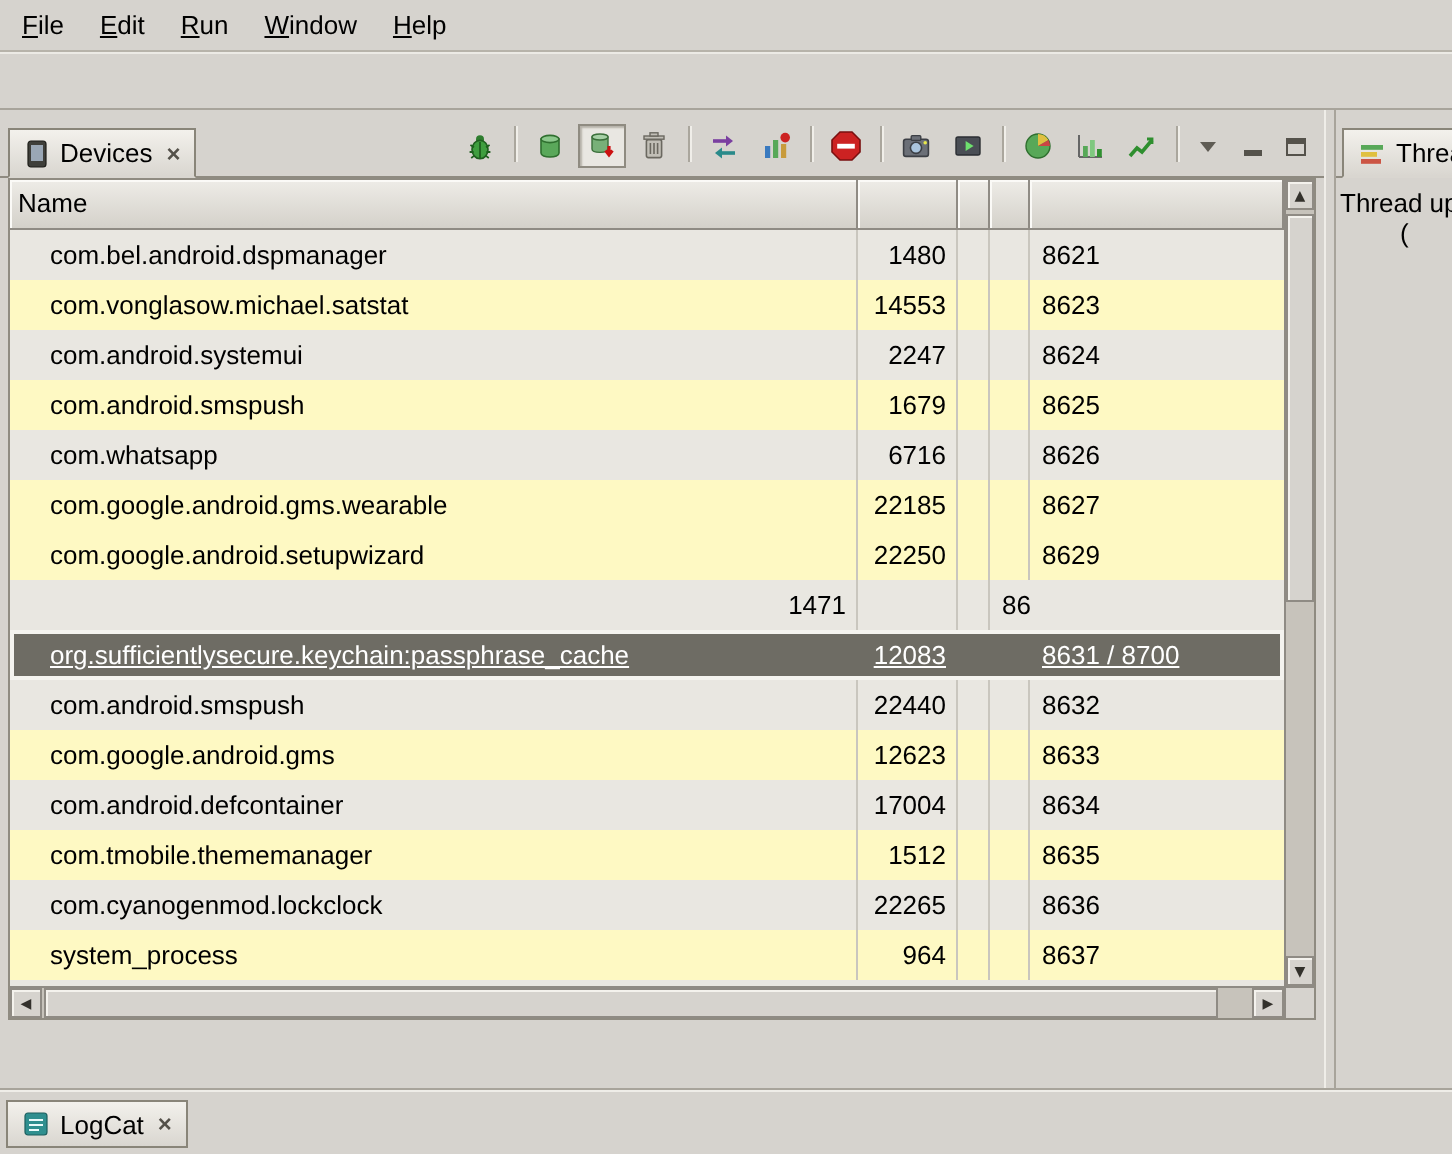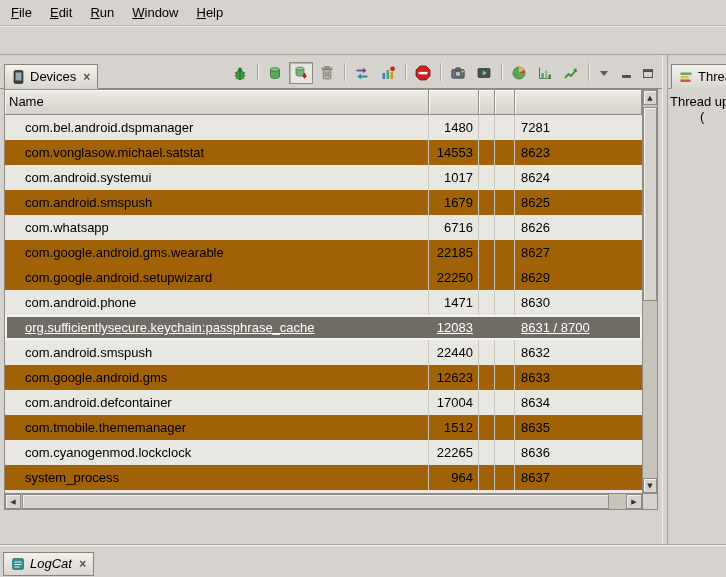--- a/index.html
+++ b/index.html
@@ -67,21 +67,21 @@
     background: linear-gradient(#eeece7, #d4d1ca);
     border-right: 1px solid #8f8b84; border-bottom: 1px solid #8f8b84;
     box-shadow: inset 1px 1px 0 #fbfaf7;
     line-height: 24px; padding-left: 4px; overflow: hidden; cursor: default;
   }
   .tbody { grid-row: 2; grid-column: 1; overflow: hidden; background: #e9e7e1; }
   .trow {
     display: grid; grid-template-columns: 424px 50px 16px 20px 1fr;
     height: 25px; line-height: 25px; background: #e9e7e1; cursor: default;
   }
-  .trow.alt { background: #a16207; }
+  .trow.alt { background: #fef9c3; }
   .cell { border-right: 1px solid #c9c6be; overflow: hidden; white-space: nowrap; }
   .cell.c-name { padding-left: 20px; }
   .cell.c-pid  { text-align: right; padding-right: 5px; }
   .cell.c-port { padding-left: 6px; border-right: none; }
   .trow.selected { background: #6e6c64; color: #fff; box-shadow: inset 0 0 0 2px #f4f3ef; }
   .trow.selected .cell { border-right-color: transparent; text-decoration: underline; }
 
   
   .vscroll { grid-row: 1 / 3; grid-column: 2; display: flex; flex-direction: column; background: #c7c3bb; border-left: 1px solid #8f8b84; }
   .sb-btn {
@@ -98,21 +98,21 @@
   .h-thumb { position: absolute; top: 0; bottom: 0; left: 1px; width: 97%; background: #d6d3ce; border: 1px solid #8f8b84; box-shadow: inset 1px 1px 0 #f4f2ed; cursor: default; }
   .sb-corner { grid-row: 3; grid-column: 2; background: #d6d3ce; border-left: 1px solid #8f8b84; border-top: 1px solid #8f8b84; }
 
   
   .right-pane .view-tabbar { padding-left: 3px; }
   .threads-content { padding: 5px 2px; white-space: nowrap; }
   .threads-line2 { padding-left: 30px; }
 
   
   .sash-h { height: 6px; background: #d6d3ce; border-top: 1px solid #a8a49b; box-shadow: inset 0 1px 0 #efede8; }
-  .bottom-bar { height: 26px; display: flex; align-items: center; padding-left: 3px; font-style: italic; }
+  .bottom-bar { height: 26px; display: flex; align-items: flex-start; padding-left: 3px; }
   .bottom-bar .tab { height: 24px; border-bottom: 1px solid #898579; }
 
   .icon { display: inline-flex; align-items: center; justify-content: center; }
   svg { display: block; }
 </style>
 </head>
 <body>
 
 <div class="window">
 
@@ -285,32 +285,32 @@
           <div class="hcell"></div>
         </div>
 
         <div class="tbody">
 
         <div class="trow">
               <span class="cell c-name">com.bel.android.dspmanager</span>
               <span class="cell c-pid">1480</span>
               <span class="cell c-s1"></span>
               <span class="cell c-s2"></span>
-              <span class="cell c-port">7281</span>
+              <span class="cell c-port">8621</span>
             </div>
             <div class="trow alt">
               <span class="cell c-name">com.vonglasow.michael.satstat</span>
               <span class="cell c-pid">14553</span>
               <span class="cell c-s1"></span>
               <span class="cell c-s2"></span>
               <span class="cell c-port">8623</span>
             </div>
             <div class="trow">
               <span class="cell c-name">com.android.systemui</span>
-              <span class="cell c-pid">1017</span>
+              <span class="cell c-pid">2247</span>
               <span class="cell c-s1"></span>
               <span class="cell c-s2"></span>
               <span class="cell c-port">8624</span>
             </div>
             <div class="trow alt">
               <span class="cell c-name">com.android.smspush</span>
               <span class="cell c-pid">1679</span>
               <span class="cell c-s1"></span>
               <span class="cell c-s2"></span>
               <span class="cell c-port">8625</span>
@@ -330,21 +330,20 @@
               <span class="cell c-port">8627</span>
             </div>
             <div class="trow alt">
               <span class="cell c-name">com.google.android.setupwizard</span>
               <span class="cell c-pid">22250</span>
               <span class="cell c-s1"></span>
               <span class="cell c-s2"></span>
               <span class="cell c-port">8629</span>
             </div>
             <div class="trow">
-              <span class="cell c-name">com.android.phone</span>
               <span class="cell c-pid">1471</span>
               <span class="cell c-s1"></span>
               <span class="cell c-s2"></span>
               <span class="cell c-port">8630</span>
             </div>
             <div class="trow selected alt">
               <span class="cell c-name">org.sufficientlysecure.keychain:passphrase_cache</span>
               <span class="cell c-pid">12083</span>
               <span class="cell c-s1"></span>
               <span class="cell c-s2"></span>

